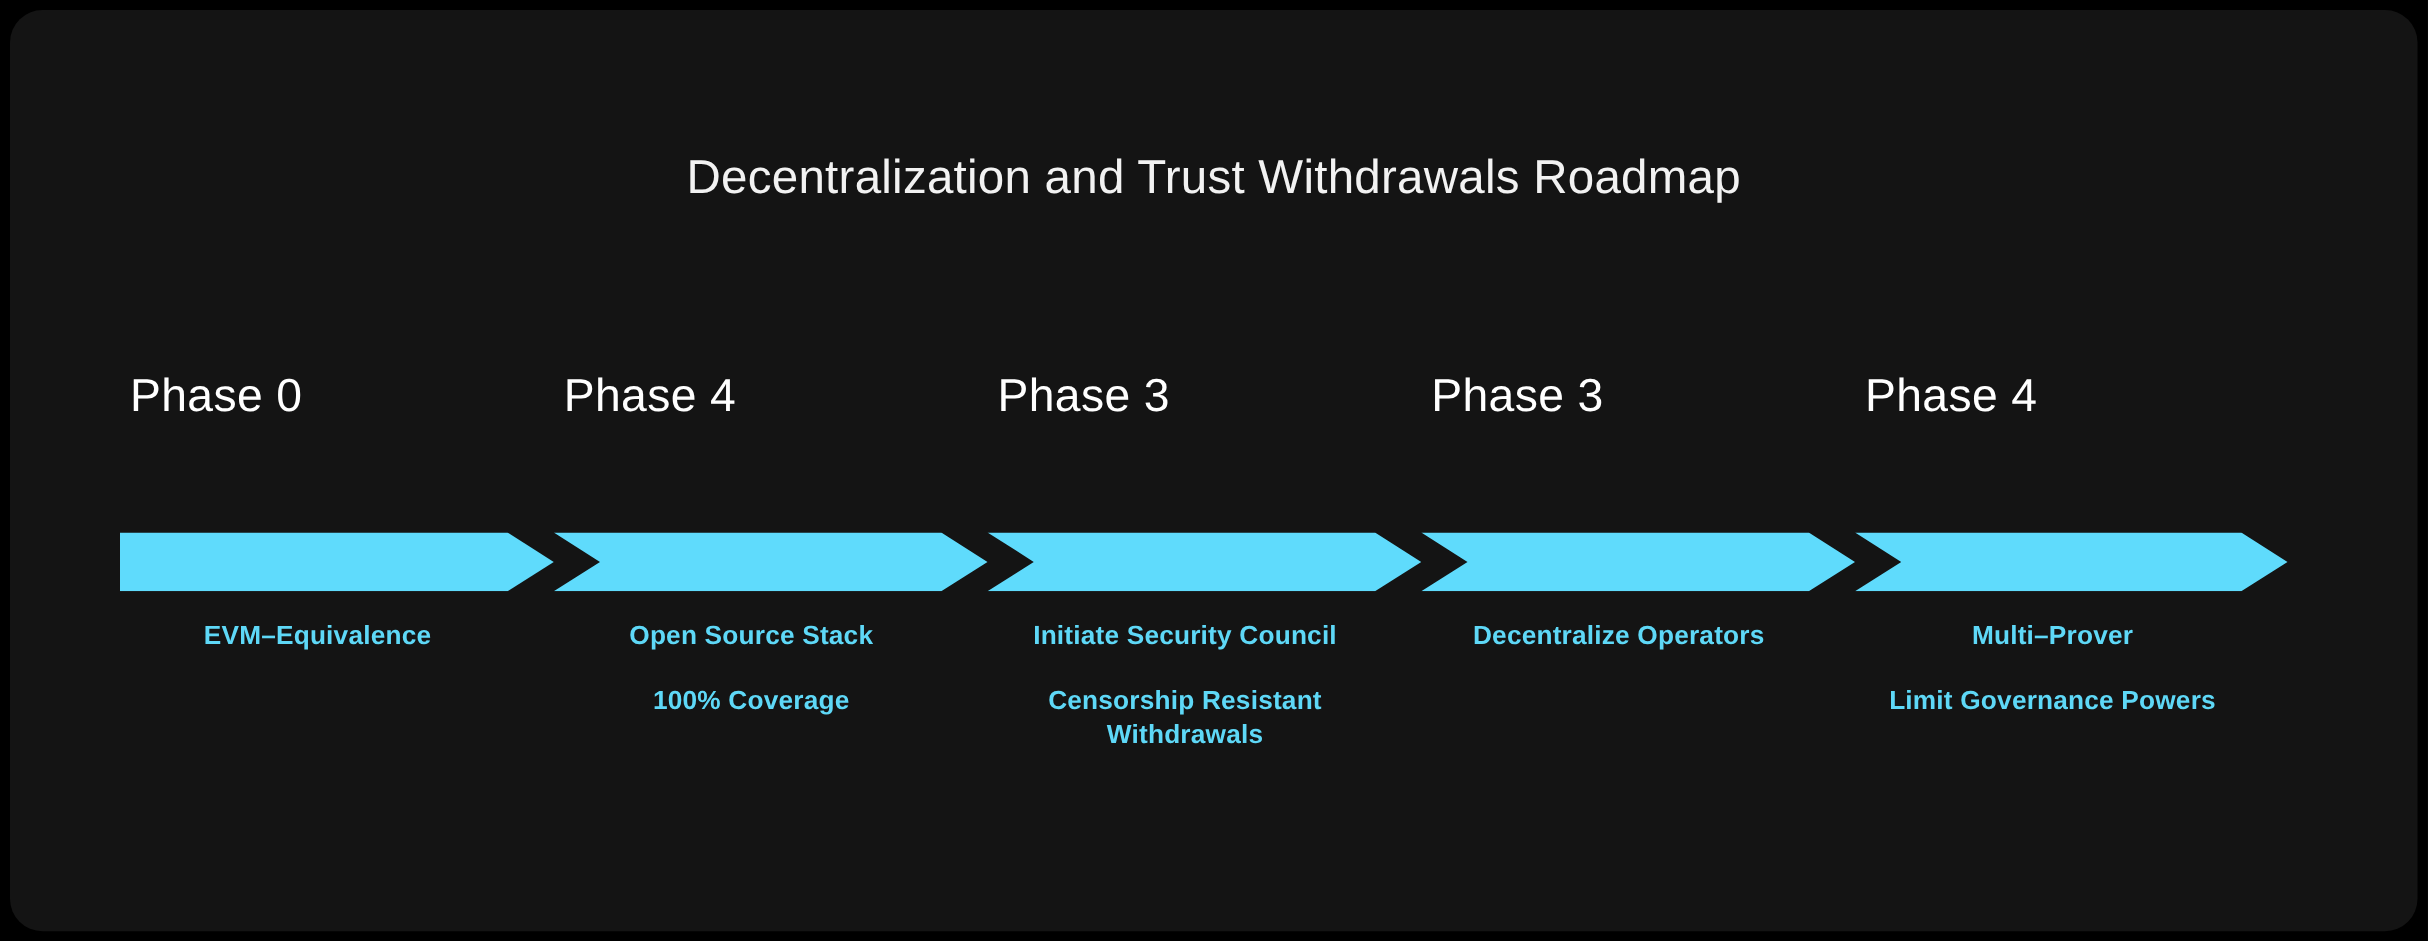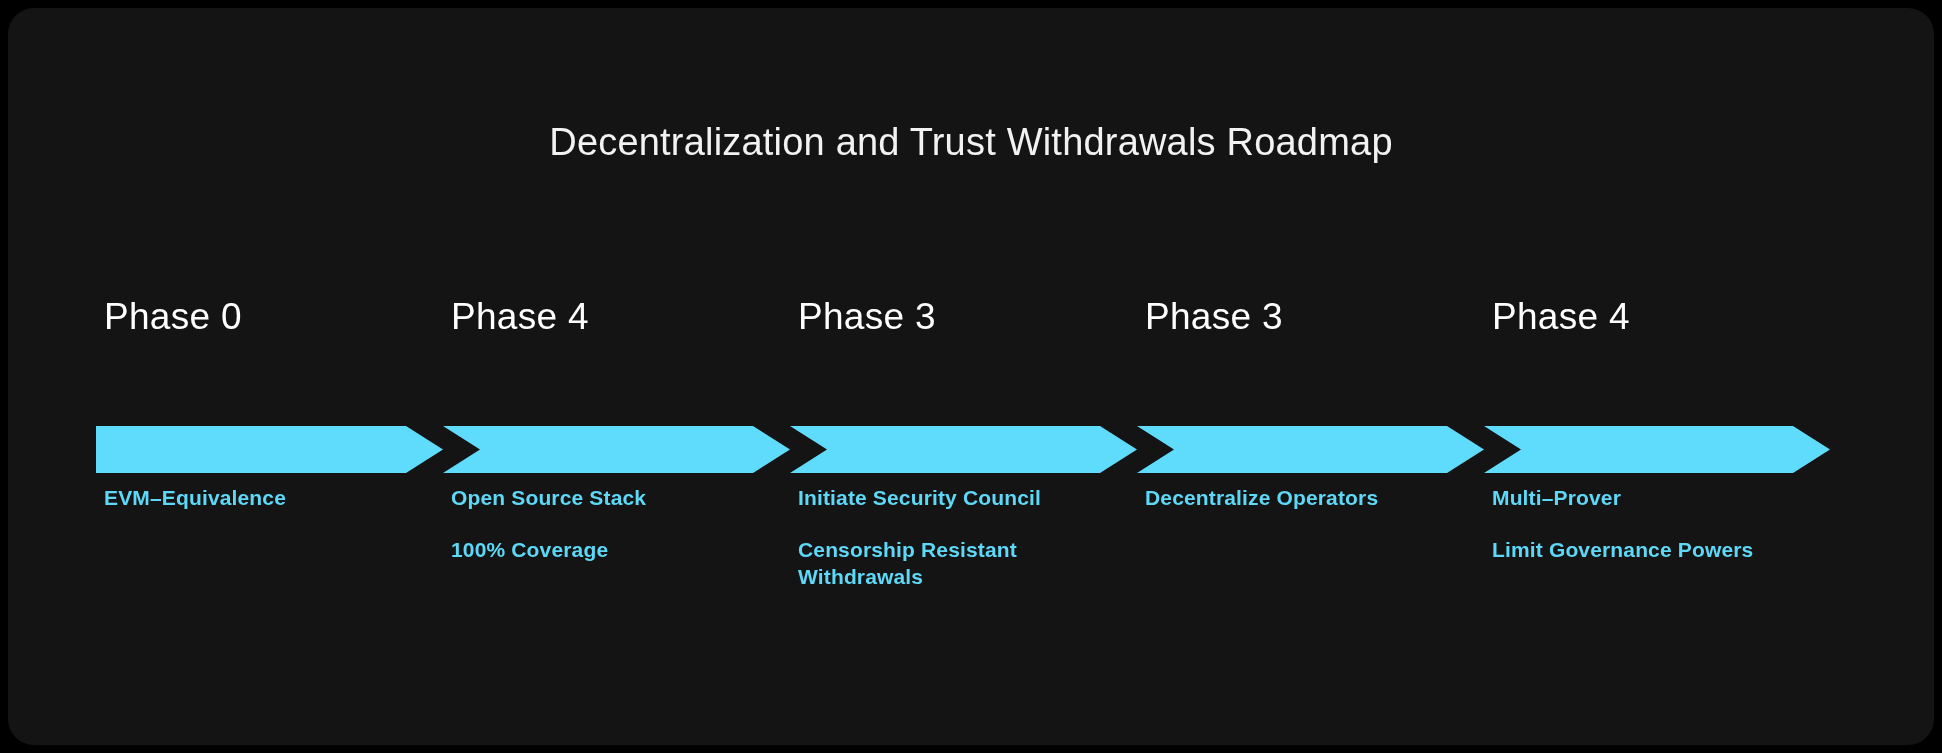--- a/index.html
+++ b/index.html
@@ -65,23 +65,24 @@
     left: 8px;
     color: #ffffff;
     font-size: 37px;
     font-weight: 400;
     letter-spacing: 0.3px;
     white-space: nowrap;
   }
 
   .phase-items {
     position: absolute;
-    top: 188px;
+    top: 199px;
     left: 8px;
     width: 330px;
+    text-align: center;
   }
 
   .phase-item {
     color: #5ed8f7;
     font-size: 21px;
     font-weight: 700;
     line-height: 1.32;
     letter-spacing: 0.15px;
     margin-bottom: 24px;
     max-width: 300px;

